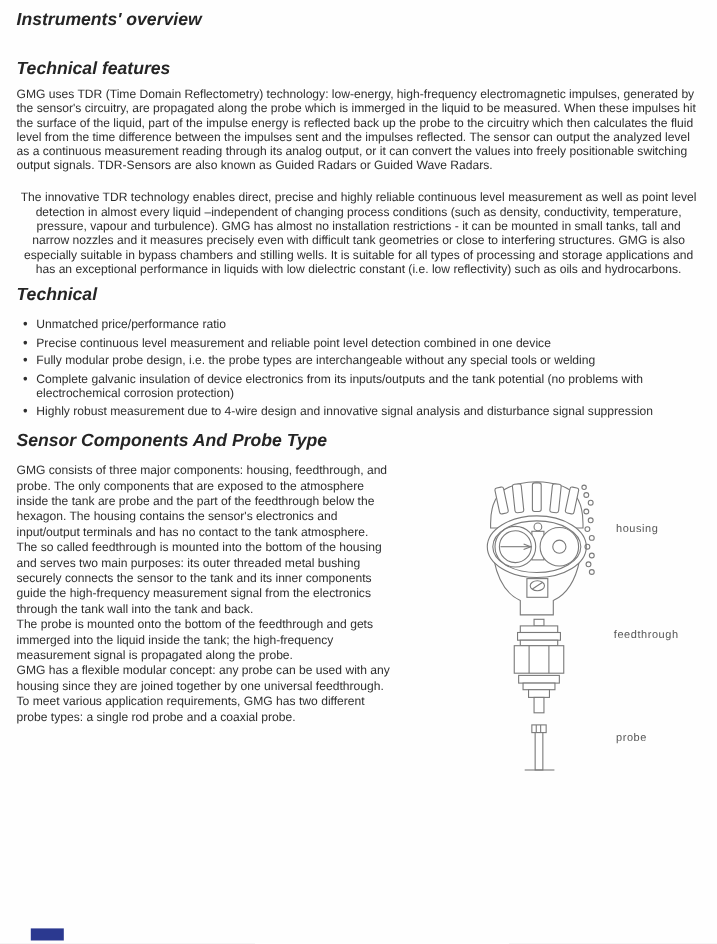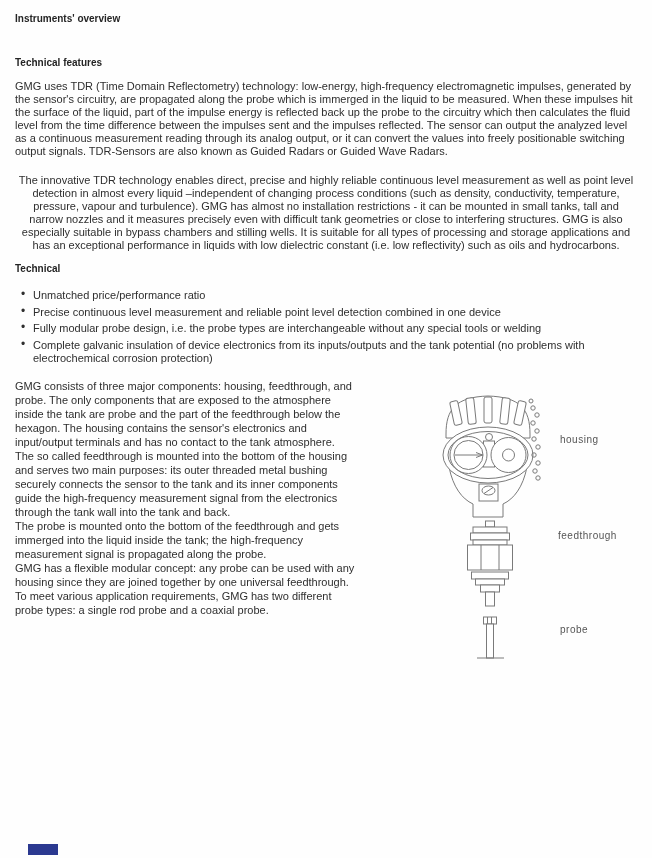--- a/index.html
+++ b/index.html
@@ -10,22 +10,22 @@
     background:#fefefe;
     box-sizing:border-box;
     padding:12px 15px 0 15px;
     font-family:"Liberation Sans", sans-serif;
     font-size:11px; line-height:13px;
     color:#2e2e2e;
     overflow:hidden;
   }
   .hd {
     margin:0;
-    font-size:10px; line-height:13px;
-    font-weight:bold; 
+    font-size:16px; line-height:13px;
+    font-weight:bold; font-style:italic;
     color:#252525;
   }
   .para { margin:0; width:622px; }
   .sec-tech .hd    { margin-top:31px; }
   .sec-over .hd    { margin-bottom:17px; }
   .sec-tech .para  { margin-top:11px; }
   .sec-app  .hd    { margin-top:5px; }
   .sec-app  .para  { margin-top:16px;text-align:center; }
   .sec-ben  .hd    { margin-top:10px; }
   .benefit-list {
@@ -83,24 +83,26 @@
     <p class="para">The innovative TDR technology enables direct, precise and highly reliable continuous level measurement as well as point level detection in almost every liquid –independent of changing process conditions (such as density, conductivity, temperature, pressure, vapour and turbulence). GMG has almost no installation restrictions - it can be mounted in small tanks, tall and narrow nozzles and it measures precisely even with difficult tank geometries or close to interfering structures. GMG is also especially suitable in bypass chambers and stilling wells. It is suitable for all types of processing and storage applications and has an exceptional performance in liquids with low dielectric constant (i.e. low reflectivity) such as oils and hydrocarbons.</p>
   </section>
 
   <section class="sec-ben">
     <h2 class="hd">Technical</h2>
     <ul class="benefit-list">
       <li>Unmatched price/performance ratio</li>
       <li>Precise continuous level measurement and reliable point level detection combined in one device</li>
       <li>Fully modular probe design, i.e. the probe types are interchangeable without any special tools or welding</li>
       <li>Complete galvanic insulation of device electronics from its inputs/outputs and the tank potential (no problems with electrochemical corrosion protection)</li>
+      <li>Highly robust measurement due to 4-wire design and innovative signal analysis and disturbance signal suppression</li>
     </ul>
   </section>
 
   <section class="sec-comp">
+    <h2 class="hd">Sensor Components And Probe Type</h2>
     <div class="cols">
       <div class="narrow">
         <p class="para">GMG consists of three major components: housing, feedthrough, and probe. The only components that are exposed to the atmosphere inside the tank are probe and the part of the feedthrough below the hexagon. The housing contains the sensor's electronics and input/output terminals and has no contact to the tank atmosphere.</p>
         <p class="para">The so called feedthrough is mounted into the bottom of the housing and serves two main purposes: its outer threaded metal bushing securely connects the sensor to the tank and its inner components guide the high-frequency measurement signal from the electronics through the tank wall into the tank and back.</p>
         <p class="para">The probe is mounted onto the bottom of the feedthrough and gets immerged into the liquid inside the tank; the high-frequency measurement signal is propagated along the probe.</p>
         <p class="para">GMG has a flexible modular concept: any probe can be used with any housing since they are joined together by one universal feedthrough.</p>
         <p class="para">To meet various application requirements, GMG has two different probe types: a single rod probe and a coaxial probe.</p>
       </div>
 
       <figure class="device-figure">

